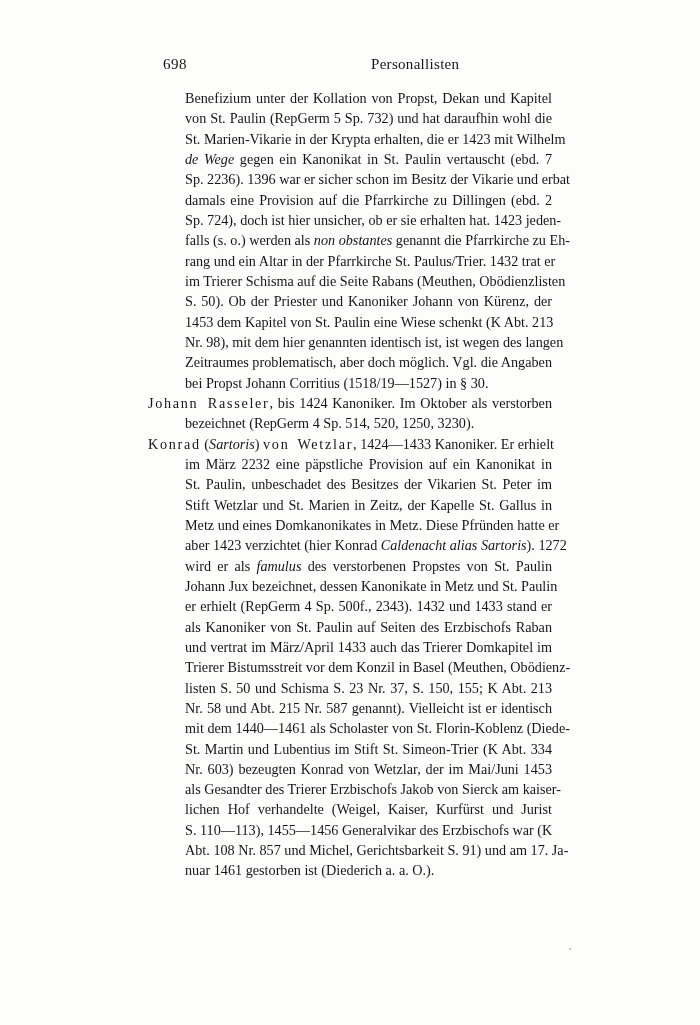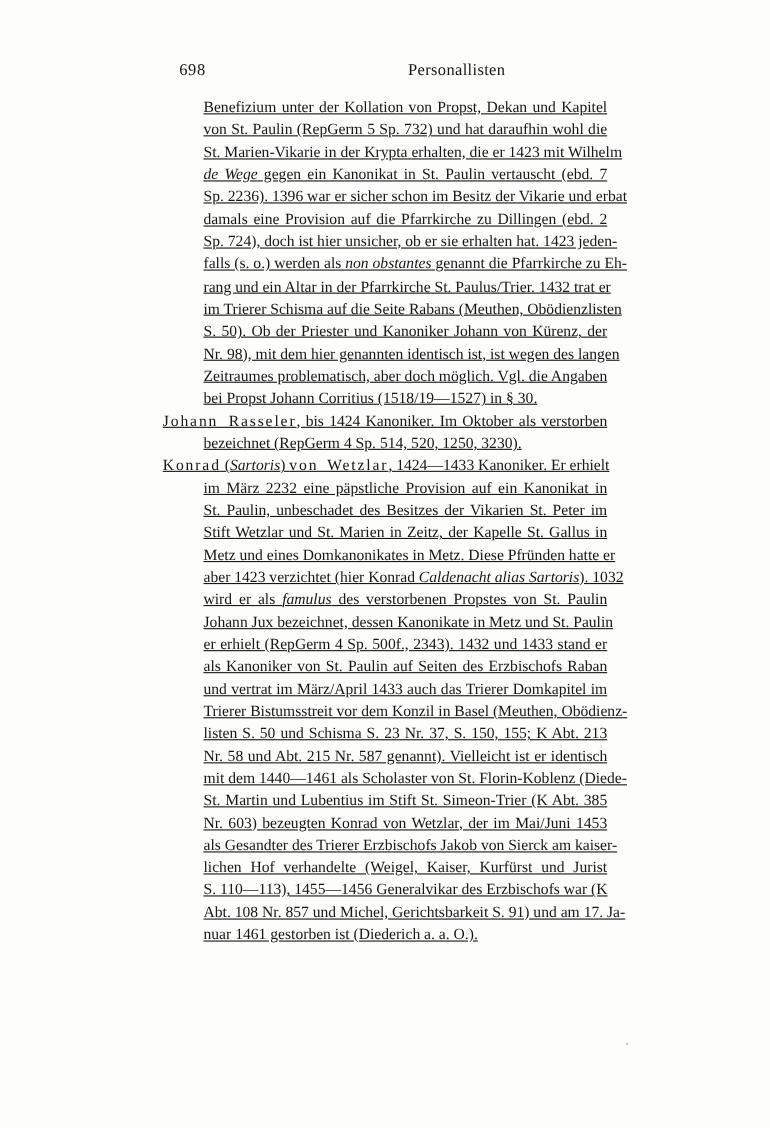--- a/index.html
+++ b/index.html
@@ -41,21 +41,20 @@
     left: 148px;
     width: 404px;
   }
   .line {
     font-size: 14.2px;
     line-height: 20.33px;
     height: 20.33px;
     white-space: nowrap;
     text-align: justify;
     text-align-last: justify;
-    text-decoration: underline;
   }
   .line.ind {
     padding-left: 37px;
   }
   .line.end {
     text-align: right;
     text-align-last: left;
   }
   .it {
     font-style: italic;
@@ -86,41 +85,42 @@
       <div class="line ind"><span>von St. Paulin (RepGerm 5 Sp. 732) und hat daraufhin wohl die</span></div>
       <div class="line ind"><span>St. Marien-Vikarie in der Krypta erhalten, die er 1423 mit Wilhelm</span></div>
       <div class="line ind"><span class="it">de Wege</span><span> gegen ein Kanonikat in St. Paulin vertauscht (ebd. 7</span></div>
       <div class="line ind"><span>Sp. 2236). 1396 war er sicher schon im Besitz der Vikarie und erbat</span></div>
       <div class="line ind"><span>damals eine Provision auf die Pfarrkirche zu Dillingen (ebd. 2</span></div>
       <div class="line ind"><span>Sp. 724), doch ist hier unsicher, ob er sie erhalten hat. 1423 jeden-</span></div>
       <div class="line ind"><span>falls (s. o.) werden als </span><span class="it">non obstantes</span><span> genannt die Pfarrkirche zu Eh-</span></div>
       <div class="line ind"><span>rang und ein Altar in der Pfarrkirche St. Paulus/Trier. 1432 trat er</span></div>
       <div class="line ind"><span>im Trierer Schisma auf die Seite Rabans (Meuthen, Obödienzlisten</span></div>
       <div class="line ind"><span>S. 50). Ob der Priester und Kanoniker Johann von Kürenz, der</span></div>
+      <div class="line ind"><span>1453 dem Kapitel von St. Paulin eine Wiese schenkt (K Abt. 213</span></div>
       <div class="line ind"><span>Nr. 98), mit dem hier genannten identisch ist, ist wegen des langen</span></div>
       <div class="line ind"><span>Zeitraumes problematisch, aber doch möglich. Vgl. die Angaben</span></div>
       <div class="line ind end"><span>bei Propst Johann Corritius (1518/19—1527) in § 30.</span></div>
       <div class="line"><span class="sperr">Johann Rasseler</span><span>, bis 1424 Kanoniker. Im Oktober als verstorben</span></div>
       <div class="line ind end"><span>bezeichnet (RepGerm 4 Sp. 514, 520, 1250, 3230).</span></div>
       <div class="line"><span class="sperr">Konrad</span><span> (</span><span class="it">Sartoris</span><span>) </span><span class="sperr">von Wetzlar</span><span>, 1424—1433 Kanoniker. Er erhielt</span></div>
       <div class="line ind"><span>im März 2232 eine päpstliche Provision auf ein Kanonikat in</span></div>
       <div class="line ind"><span>St. Paulin, unbeschadet des Besitzes der Vikarien St. Peter im</span></div>
       <div class="line ind"><span>Stift Wetzlar und St. Marien in Zeitz, der Kapelle St. Gallus in</span></div>
       <div class="line ind"><span>Metz und eines Domkanonikates in Metz. Diese Pfründen hatte er</span></div>
-      <div class="line ind"><span>aber 1423 verzichtet (hier Konrad </span><span class="it">Caldenacht alias Sartoris</span><span>). 1032</span></div>
+      <div class="line ind"><span>aber 1423 verzichtet (hier Konrad </span><span class="it">Caldenacht alias Sartoris</span><span>). 1272</span></div>
       <div class="line ind"><span>wird er als </span><span class="it">famulus</span><span> des verstorbenen Propstes von St. Paulin</span></div>
       <div class="line ind"><span>Johann Jux bezeichnet, dessen Kanonikate in Metz und St. Paulin</span></div>
       <div class="line ind"><span>er erhielt (RepGerm 4 Sp. 500f., 2343). 1432 und 1433 stand er</span></div>
       <div class="line ind"><span>als Kanoniker von St. Paulin auf Seiten des Erzbischofs Raban</span></div>
       <div class="line ind"><span>und vertrat im März/April 1433 auch das Trierer Domkapitel im</span></div>
       <div class="line ind"><span>Trierer Bistumsstreit vor dem Konzil in Basel (Meuthen, Obödienz-</span></div>
       <div class="line ind"><span>listen S. 50 und Schisma S. 23 Nr. 37, S. 150, 155; K Abt. 213</span></div>
       <div class="line ind"><span>Nr. 58 und Abt. 215 Nr. 587 genannt). Vielleicht ist er identisch</span></div>
       <div class="line ind"><span>mit dem 1440—1461 als Scholaster von St. Florin-Koblenz (Diede-</span></div>
-      <div class="line ind"><span>St. Martin und Lubentius im Stift St. Simeon-Trier (K Abt. 385</span></div>
+      <div class="line ind"><span>St. Martin und Lubentius im Stift St. Simeon-Trier (K Abt. 334</span></div>
       <div class="line ind"><span>Nr. 603) bezeugten Konrad von Wetzlar, der im Mai/Juni 1453</span></div>
       <div class="line ind"><span>als Gesandter des Trierer Erzbischofs Jakob von Sierck am kaiser-</span></div>
       <div class="line ind"><span>lichen Hof verhandelte (Weigel, Kaiser, Kurfürst und Jurist</span></div>
       <div class="line ind"><span>S. 110—113), 1455—1456 Generalvikar des Erzbischofs war (K</span></div>
       <div class="line ind"><span>Abt. 108 Nr. 857 und Michel, Gerichtsbarkeit S. 91) und am 17. Ja-</span></div>
       <div class="line ind end"><span>nuar 1461 gestorben ist (Diederich a. a. O.).</span></div>
     </div>
   <div class="speck"></div>
 </div>
 

